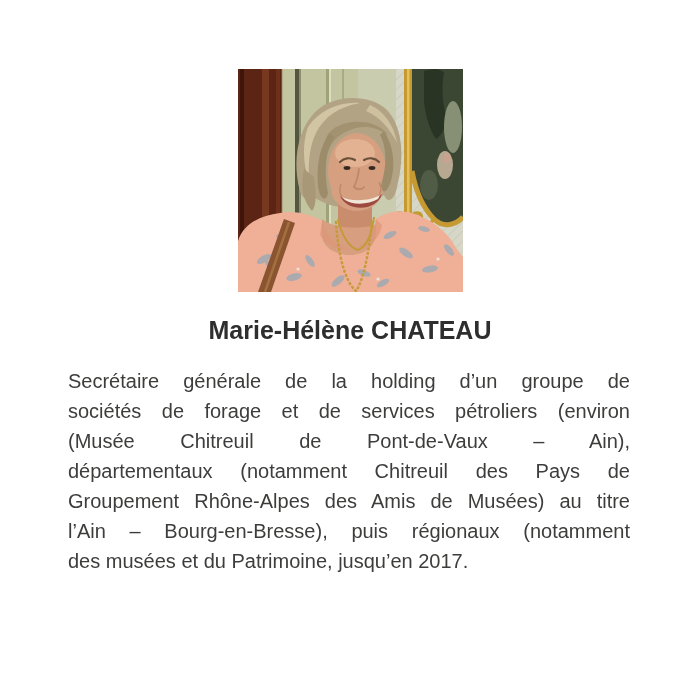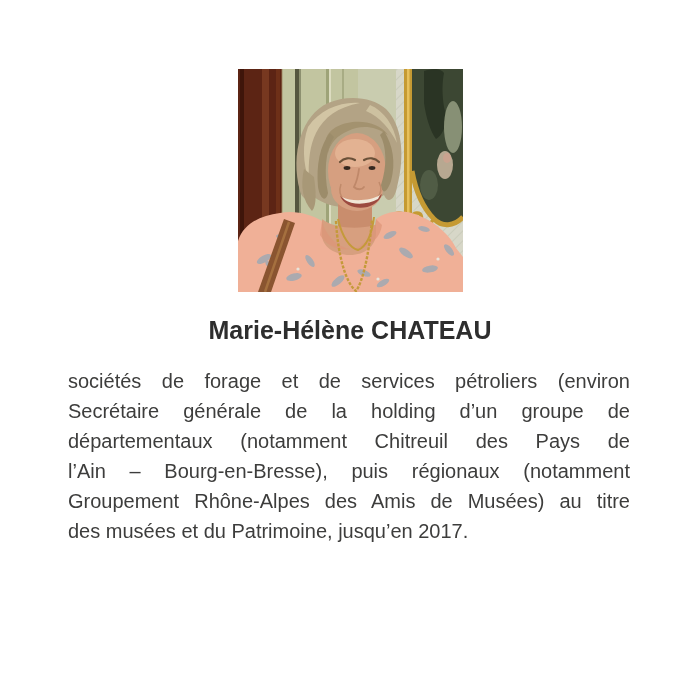--- a/index.html
+++ b/index.html
@@ -131,21 +131,22 @@
           <path d="M100,150 C104,168 112,179 120,181 C128,178 134,166 136,148" stroke-width="2"></path>
           <path d="M98,152 C100,188 108,214 118,222 C124,214 131,188 134,150" stroke-width="2.4" stroke-dasharray="3 1.5"></path>
         </g>
       </g>
     </svg>
   </div>
 
   <h1 class="name">Marie-Hélène CHATEAU</h1>
 
   <div class="bio">
+    <div class="line">Secrétaire générale de la holding d’un groupe de</div>
     <div class="line">sociétés de forage et de services pétroliers (environ</div>
-    <div class="line">Secrétaire générale de la holding d’un groupe de</div>
+    <div class="line">(Musée Chitreuil de Pont-de-Vaux – Ain),</div>
     <div class="line">départementaux (notamment Chitreuil des Pays de</div>
+    <div class="line">Groupement Rhône-Alpes des Amis de Musées) au titre</div>
     <div class="line">l’Ain – Bourg-en-Bresse), puis régionaux (notamment</div>
-    <div class="line">Groupement Rhône-Alpes des Amis de Musées) au titre</div>
     <div class="line last">des musées et du Patrimoine, jusqu’en 2017.</div>
   </div>
 
 </div>
 
 </body></html>

